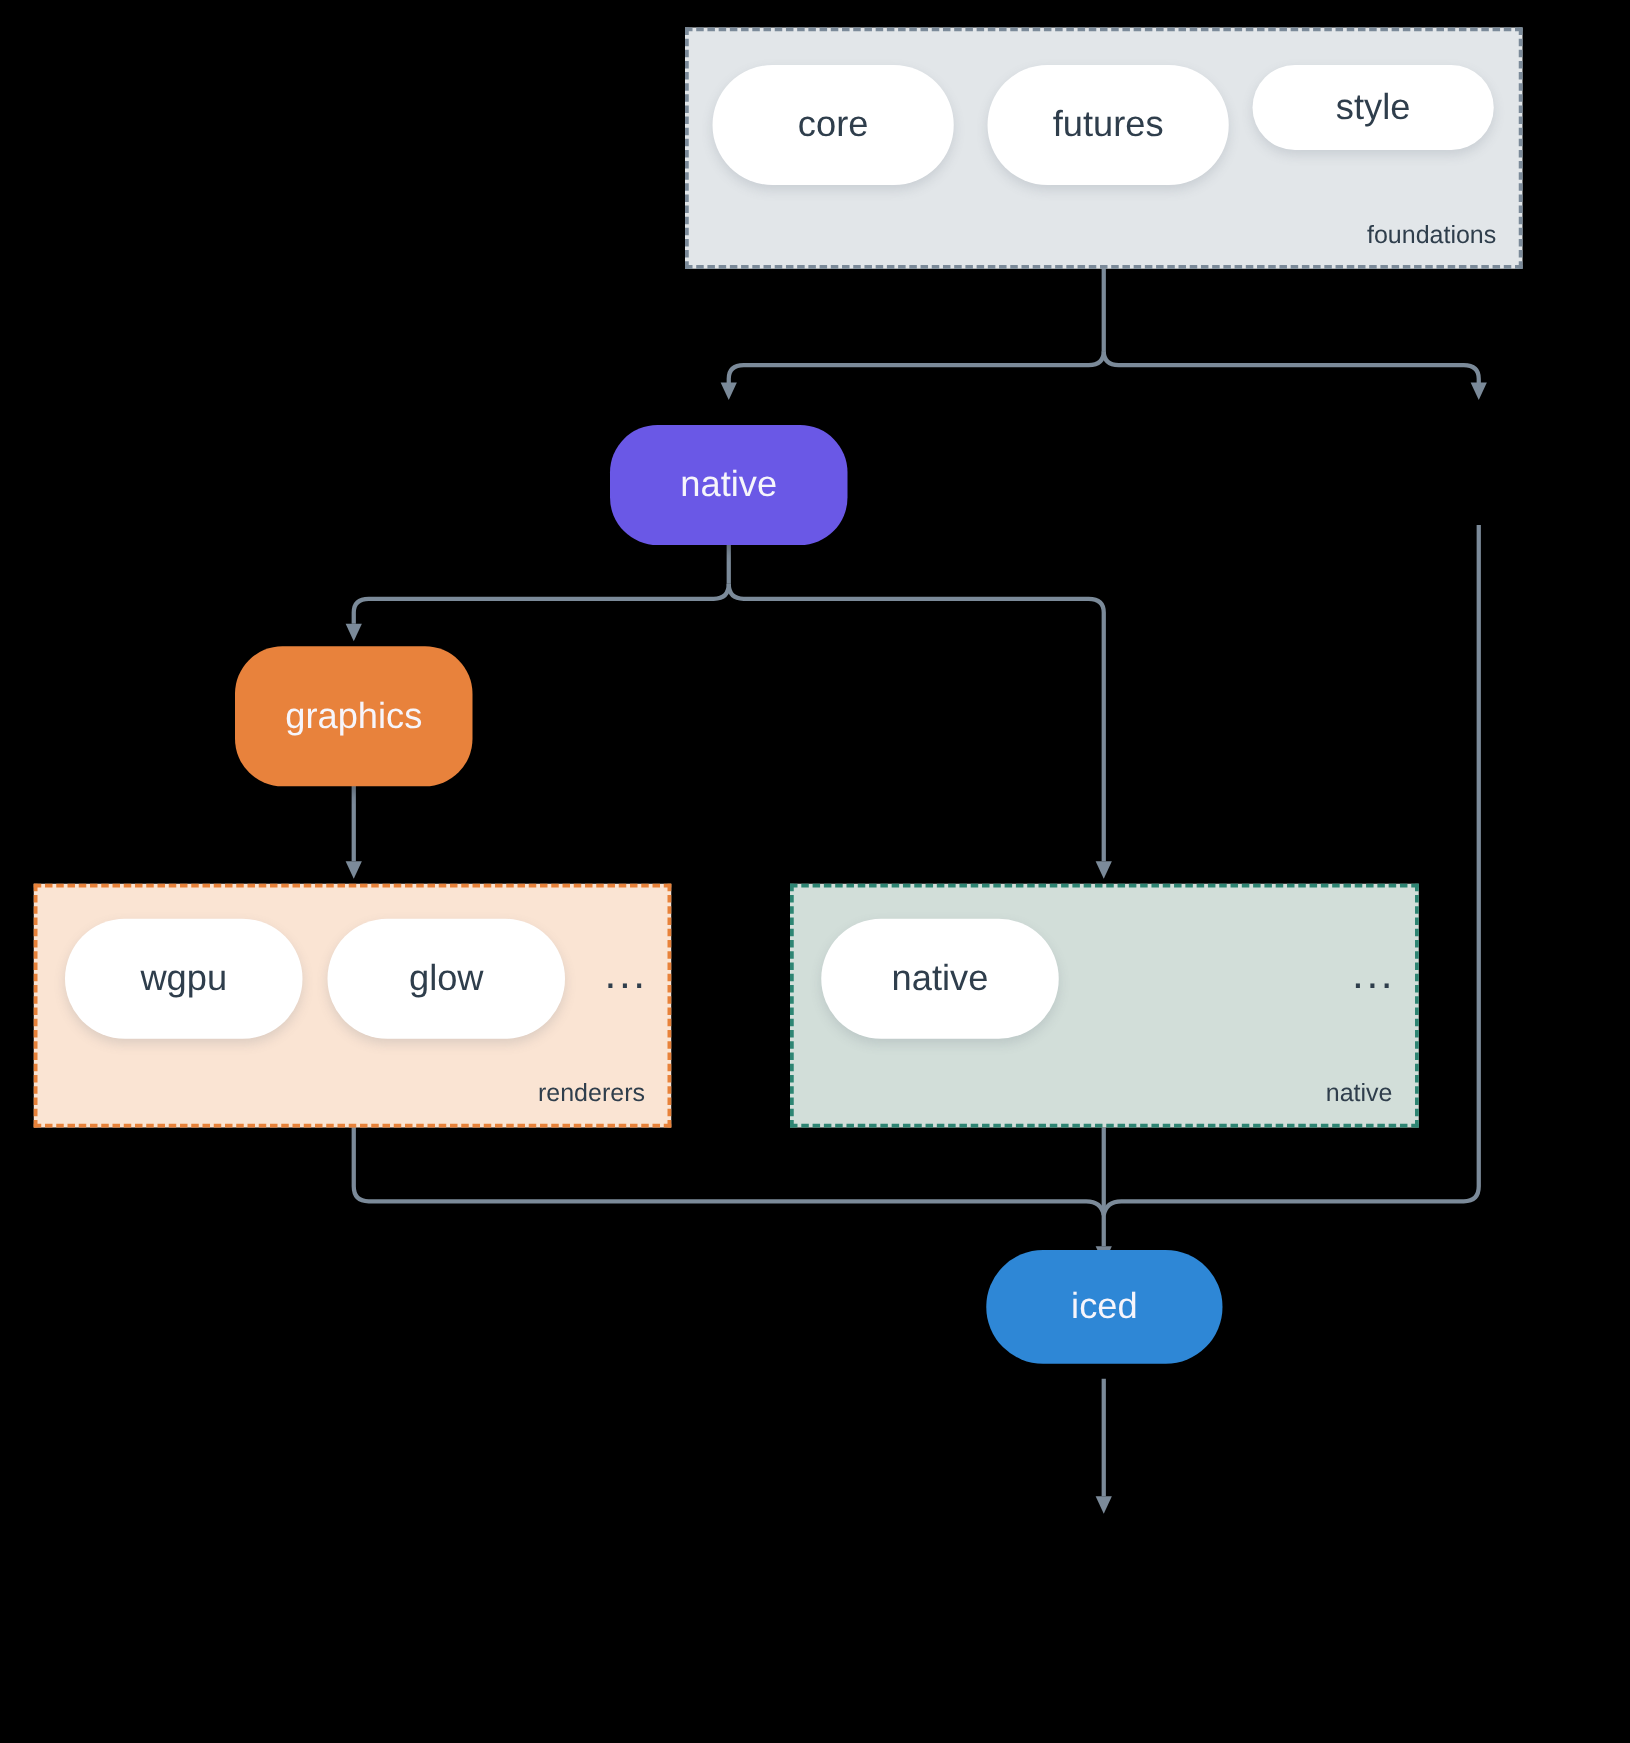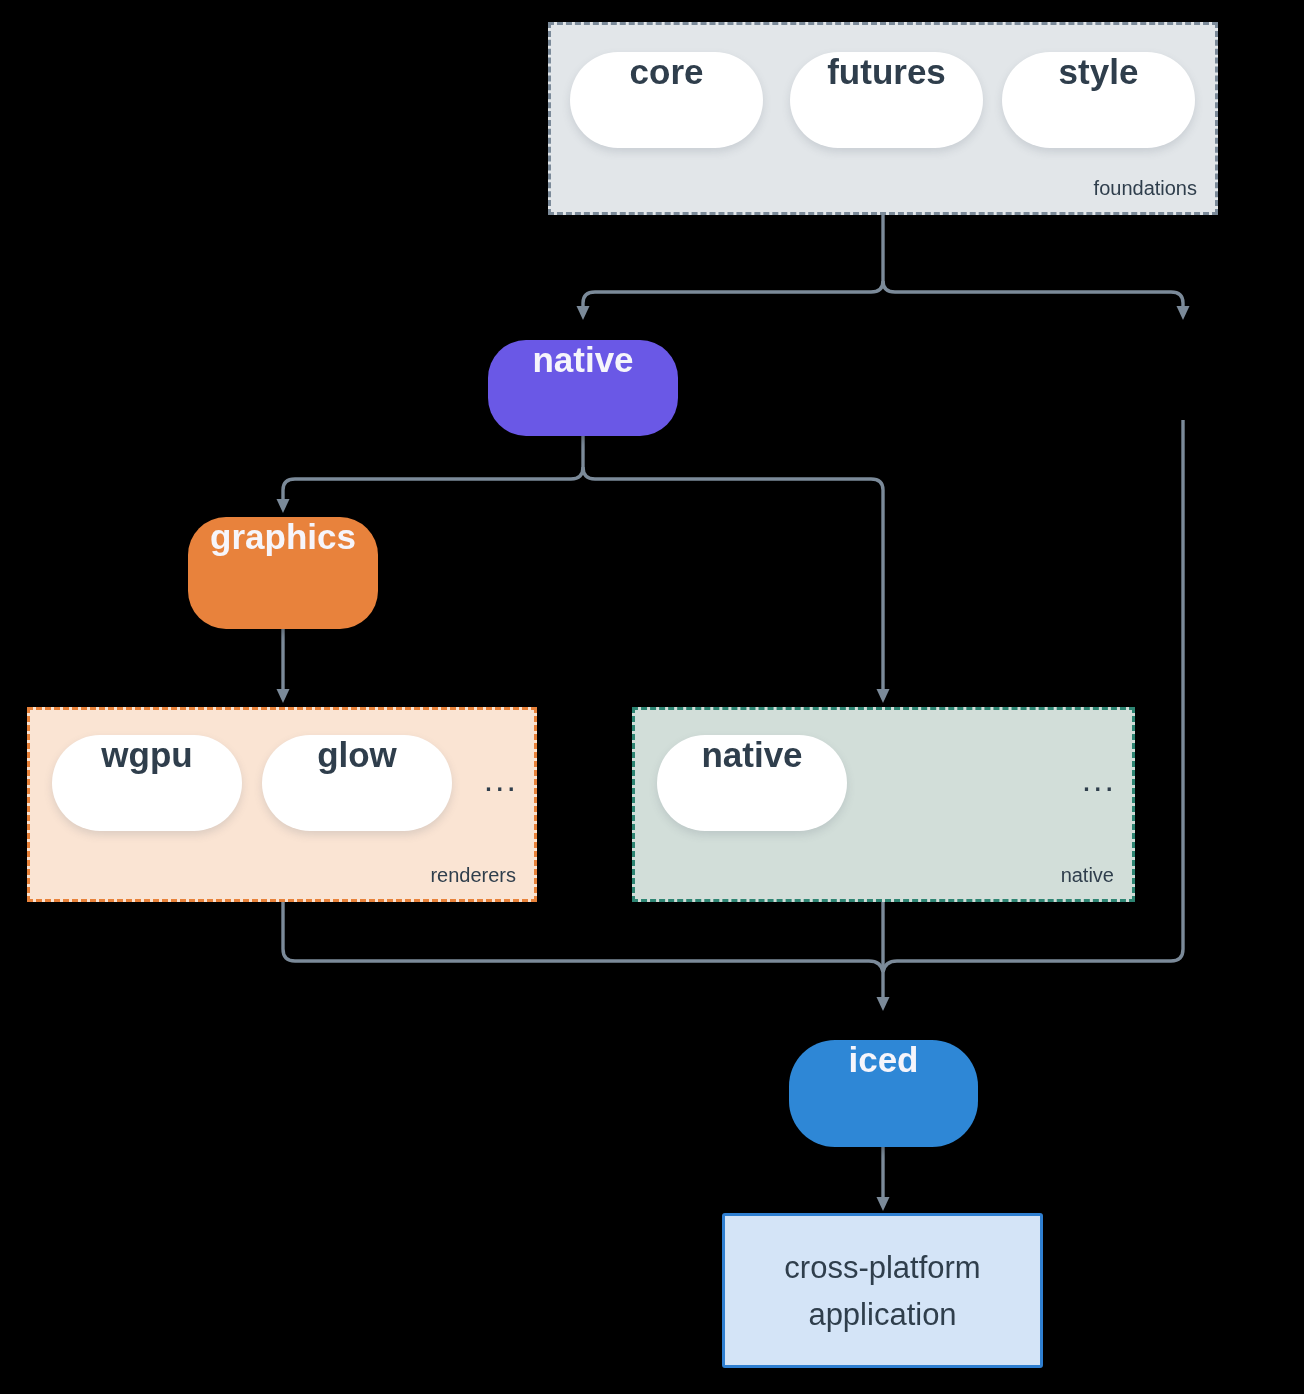--- a/index.html
+++ b/index.html
@@ -45,43 +45,43 @@
   .group-label {
     position: absolute;
     right: 18px; bottom: 12px;
     font-size: 20px;
     color: var(--text-dark, #2f3e4c);
   }
 
   .pill {
     position: absolute;
     display: flex;
+    align-items: center;
     justify-content: center;
-    font-size: 35px;
-    font-weight: bold;
+    font-size: 29px;
   }
   .pill.white {
     background: var(--white-pill, #fff);
     color: var(--text-dark, #2f3e4c);
     border-radius: 60px;
     box-shadow: 0 4px 9px rgba(90, 100, 115, 0.18);
   }
   .pill.node {
     border-radius: 38px;
     color: var(--node-text, #f6f5fb);
     box-shadow: 0 4px 9px rgba(0, 0, 0, 0.25);
   }
   .pill.node.purple { background: var(--purple, #6a58e6); }
   .pill.node.orange { background: var(--orange, #e8823c); }
   .pill.node.blue   { background: var(--blue, #2e87d6); border-radius: 46px; }
 
   
   .p-core    { left: 19px;  top: 27px; width: 193px; height: 96px; }
   .p-futures { left: 239px; top: 27px; width: 193px; height: 96px; }
-  .p-style   { left: 451px; top: 27px; width: 193px; height: 96px; }
+  .p-style   { left: 451px; top: 27px; width: 193px; height: 68px; }
 
   
   .p-wgpu { left: 22px;  top: 25px; width: 190px; height: 96px; }
   .p-glow { left: 232px; top: 25px; width: 190px; height: 96px; }
 
   
   .p-winit  { left: 22px;  top: 25px; width: 190px; height: 96px; }
   .p-glutin { left: 237px; top: 25px; width: 190px; height: 96px; }
 
   .dots {
@@ -89,21 +89,21 @@
     right: 16px; top: 50px;
     font-size: 34px;
     letter-spacing: 2px;
     color: var(--text-dark, #2f3e4c);
   }
 
   
   .n-native   { left: 488px;  top: 340px;  width: 190px; height: 96px; }
   .n-web      { left: 1089px; top: 325px;  width: 189px; height: 95px; }
   .n-graphics { left: 188px;  top: 517px;  width: 190px; height: 112px; }
-  .n-iced     { left: 789px;  top: 1040px; width: 189px; height: 107px; }
+  .n-iced     { left: 789px;  top: 1000px; width: 189px; height: 91px; }
 
   .app-box {
     position: absolute;
     left: 722px; top: 1213px; width: 321px; height: 155px;
     box-sizing: border-box;
     background: var(--app-fill, #d4e4f7);
     border: 3px solid var(--app-border, #2f7fd1);
     border-radius: 3px;
     display: flex;
     align-items: center;
@@ -183,17 +183,14 @@
       <span>native</span>
     </div>
     <div class="dots">...</div>
     <div class="group-label">native</div>
   </div>
 
   <div class="pill node blue n-iced">
     <span>iced</span>
   </div>
 
-  <div class="app-box">
-    <span>cross-platform application</span>
-  </div>
 
 </div>
 
 </body></html>

